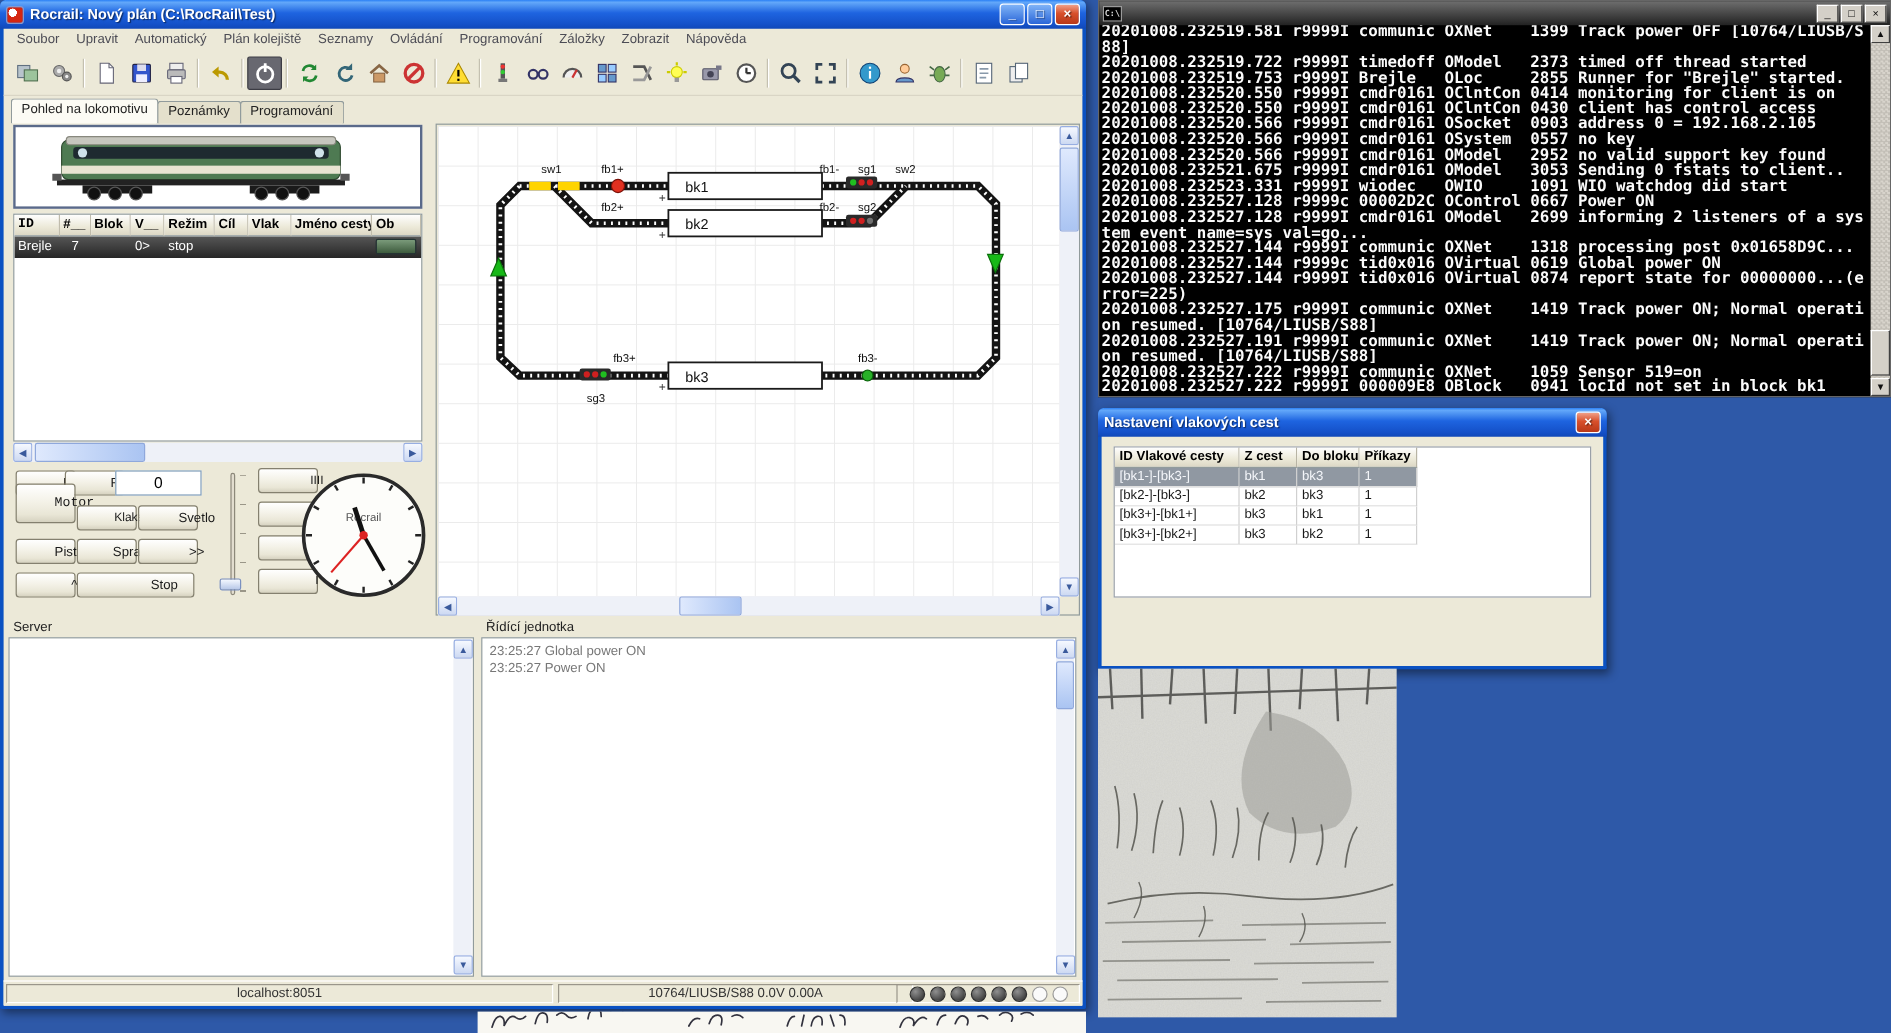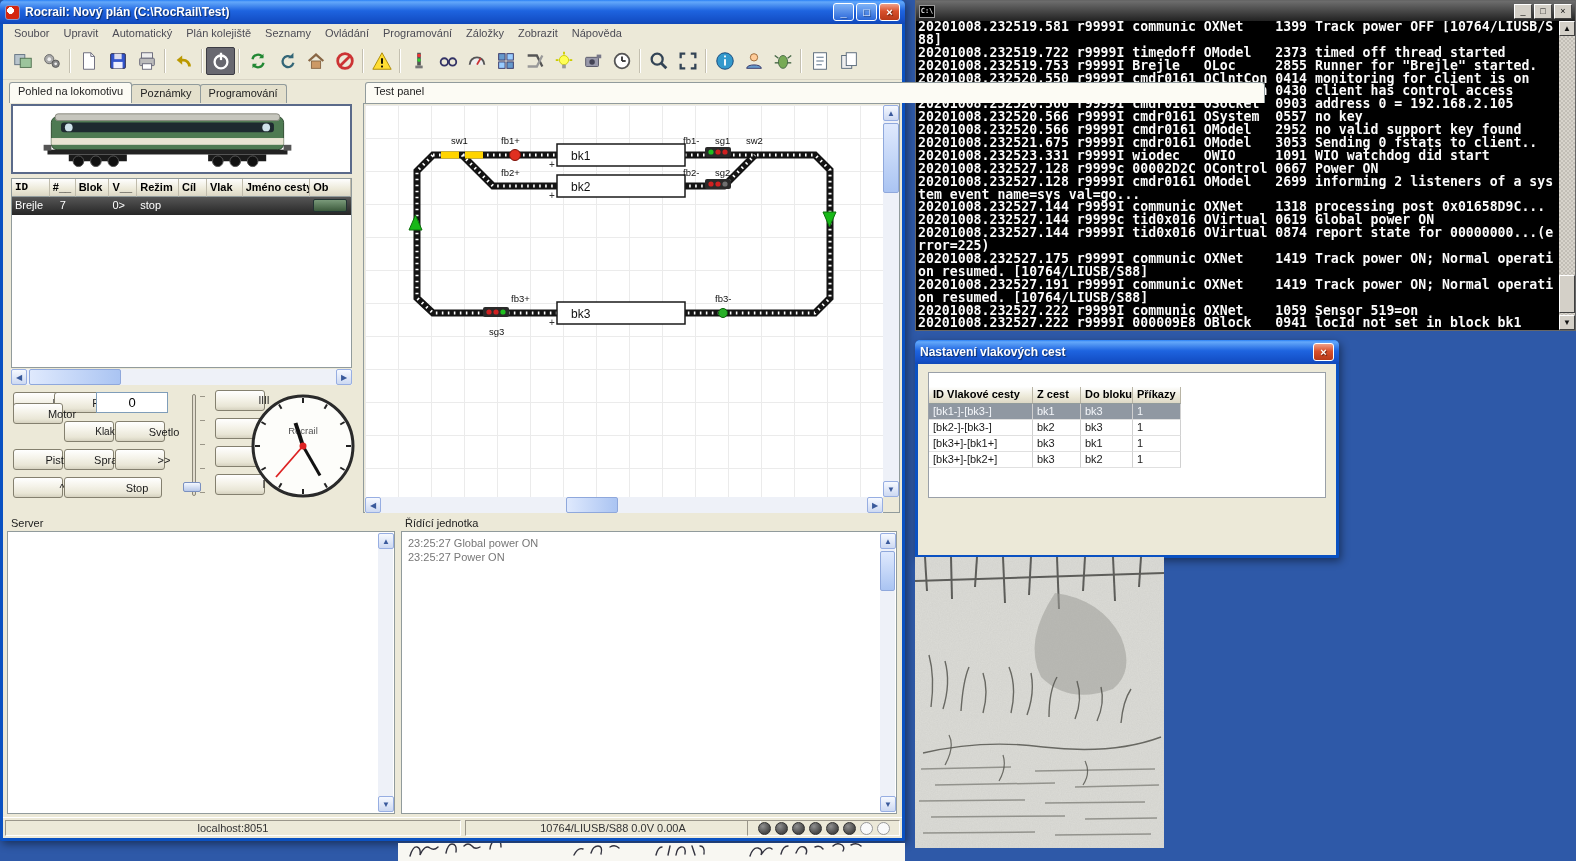--- a/index.html
+++ b/index.html
@@ -93,21 +93,21 @@
              font-size:8px; color:#111; display:flex; align-items:center; justify-content:center; }
   .csb-track { flex:1; position:relative; background:repeating-conic-gradient(#d8d4cc 0 25%, #c2beb6 0 50%) 0 0/4px 4px; }
   .csb-thumb { position:absolute; left:0; right:0; bottom:2px; height:38px; background:#d4d0c8;
                border:1px solid; border-color:#fff #404040 #404040 #fff; }
 
   
   .dlg-tablewrap { position:absolute; background:#fff; border:1px solid #9aa0a8; overflow:hidden; }
   .dgrid-row { display:flex; }
   .dg-th { background:linear-gradient(#fefefe,#ece9d8 60%,#dcd7c5); border-right:1px solid #b8b4a4;
            border-bottom:1px solid #919b9c; font-size:11px; font-weight:bold; padding:1px 4px; height:17px;
-           white-space:nowrap; overflow:hidden;margin-top:14px; }
+           white-space:nowrap; overflow:hidden; }
   .dg-td { border-right:1px solid #d0d0d0; border-bottom:1px solid #e0e0e0; font-size:11px; padding:1px 4px;
            height:16px; white-space:nowrap; overflow:hidden; color:#1a1a1a; }
   .dgrid-row.sel .dg-td { background:#9098a2; color:#f4f6fa; }
   .dlg-btnrow { position:absolute; left:10px; right:10px; bottom:8px; display:flex; justify-content:space-between; }
   .dlg-btn { width:68px; height:20px; background:linear-gradient(180deg,#ffffff,#f4f2e8 45%,#e9e6d6 85%,#d6d2c0);
              border:1px solid #5a7ab0; border-radius:3px; font-size:11px; display:flex; align-items:center; justify-content:center; }
   .dlg-btn.focused { box-shadow:inset 0 0 0 2px #9cc0f0; outline:1px dotted #444; outline-offset:-4px; }
 
   .small-label { font-size:11px; color:#222; position:absolute; }
   .log-line { font-size:11px; line-height:14px; color:#777; }
@@ -400,21 +400,21 @@
     <div class="sb-track">
         <div class="sb-thumb" style="left:2px;width:92px;"></div>
       </div>
     <div class="sb-btn">▶</div>
   </div>
 
   <div class="btn abs" style="left:10px;top:392px;width:37px;height:21px;">FG-</div>
   <div class="btn abs" style="left:51px;top:392px;width:37px;height:21px;">FG+</div>
   <div class="inset abs" style="left:93px;top:392px;width:72px;height:21px;display:flex;align-items:center;justify-content:center;font-size:13px;">0</div>
 
-  <div class="btn abs" style="left:10px;top:403px;width:47px;height:21px;">Motor</div>
+  <div class="btn abs" style="left:10px;top:403px;width:47px;height:33px;font-family:Liberation Mono, monospace;">Motor</div>
   <div class="btn abs" style="left:61px;top:421px;width:47px;height:21px;font-size:10px;">Klakson</div>
   <div class="btn abs" style="left:112px;top:421px;width:47px;height:21px;">Svetlo</div>
 
   <div class="btn abs" style="left:10px;top:449px;width:47px;height:21px;">Pistala</div>
   <div class="btn abs" style="left:61px;top:449px;width:47px;height:21px;">Sprahlo</div>
   <div class="btn abs" style="left:112px;top:449px;width:47px;height:21px;">&gt;&gt;</div>
 
   <div class="btn abs" style="left:10px;top:477px;width:47px;height:21px;">^</div>
   <div class="btn abs" style="left:61px;top:477px;width:98px;height:21px;">Stop</div>
 
@@ -449,21 +449,20 @@
           <line x1="32.499999999999986" y1="16.76090763726915" x2="29.99999999999998" y2="12.430780618346958"></line>
         </g>
       <text x="54" y="42" text-anchor="middle" font-size="9.5" fill="#555">Rocrail</text>
       <line x1="54" y1="54" x2="46.5" y2="31" stroke="#111" stroke-width="4"></line>
       <line x1="54" y1="54" x2="71" y2="83.5" stroke="#111" stroke-width="3"></line>
       <line x1="54" y1="54" x2="27" y2="85" stroke="#d22" stroke-width="1.8"></line>
       <circle cx="54" cy="54" r="3.5" fill="#d22"></circle>
     </svg>
   </div>
 
-  <div class="tab active abs" style="left:362px;top:84px;">Test panel</div>
   <div class="abs" style="left:360px;top:103px;width:537px;height:410px;border:1px solid #919b9c;background:#ece9d8;">
     <div id="track-area" class="abs" style="left:1px;top:1px;width:518px;height:392px;">
       <svg viewBox="0 0 518 392" width="518" height="392">
         <g stroke="#141414" stroke-width="7" fill="none">
           <path d="M68 50 H450 L465 65 V193 L450 208 H68 L52 193 V66 Z"></path>
           <path d="M97 50 L128 81 H359 L390 50"></path>
         </g>
         <g stroke="#ffffff" stroke-width="3" fill="none" stroke-dasharray="1.6 4.4">
           <path d="M68 50 H450 L465 65 V193 L450 208 H68 L52 193 V66 Z"></path>
           <path d="M97 50 L128 81 H359 L390 50"></path>

